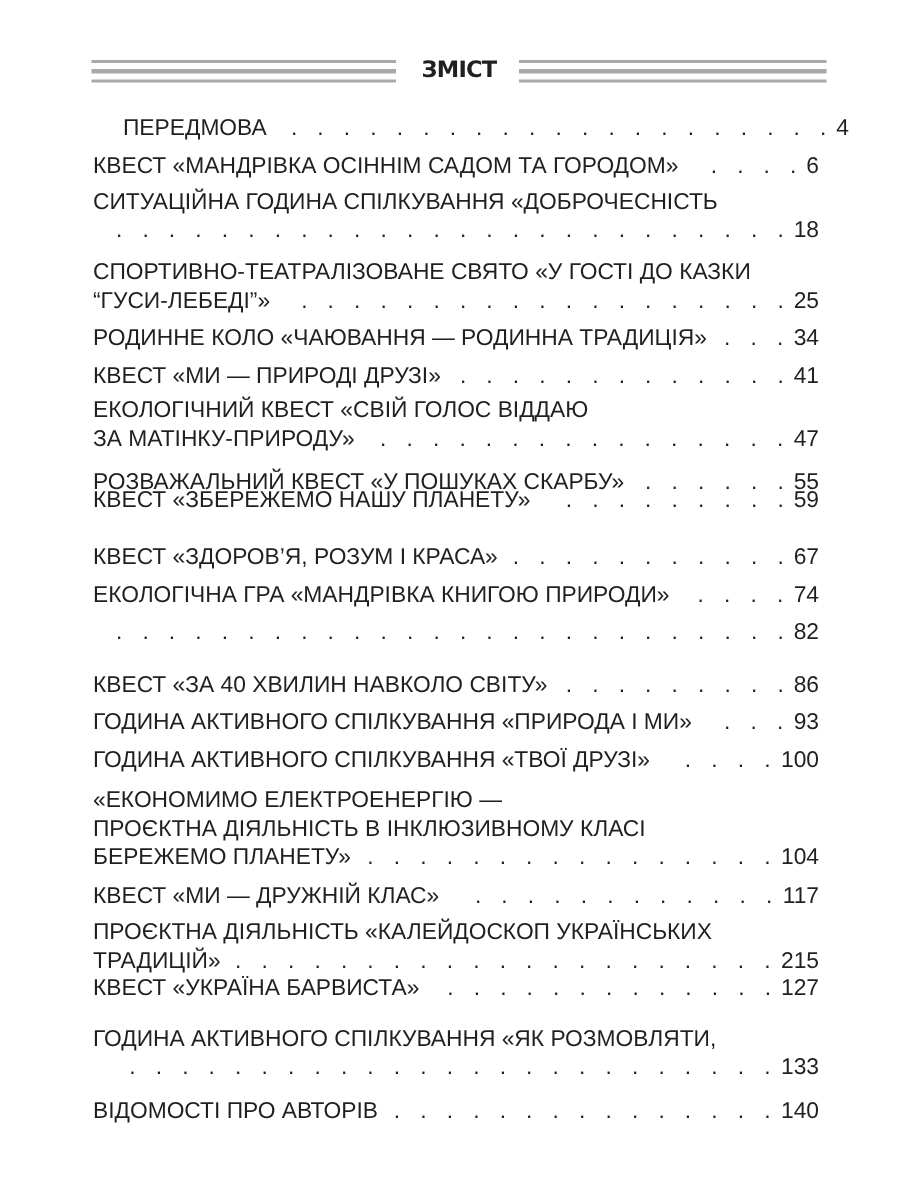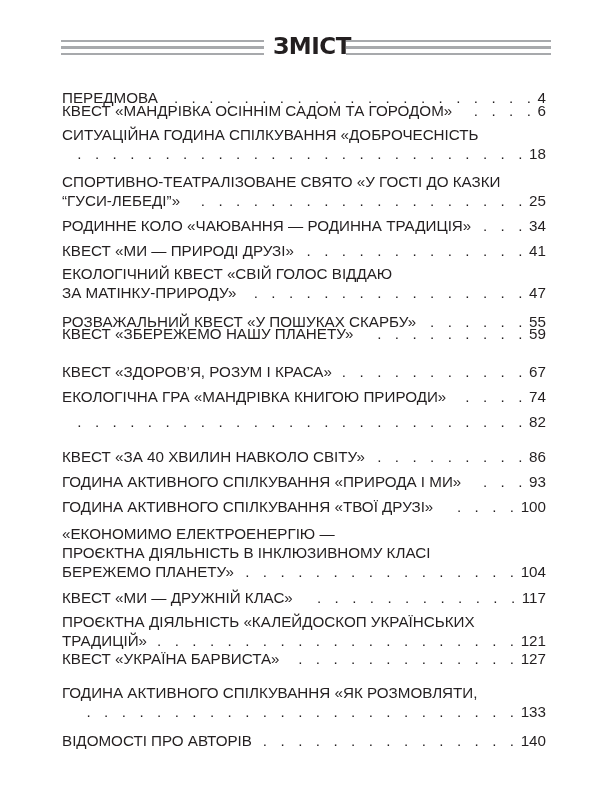--- a/index.html
+++ b/index.html
@@ -10,21 +10,21 @@
     .header { position: absolute; left: 61px; top: 36px; width: 490px; height: 22px; }
     .rule-group { position: absolute; top: 4px; height: 15px; }
     .rule-group.left { left: 0; width: 203px; }
     .rule-group.right { left: 285px; width: 205px; }
     .rule { position: absolute; left: 0; right: 0; background: #a7a9ac; }
     .rule.r1 { top: 0; height: 2px; }
     .rule.r2 { top: 6px; height: 3px; }
     .rule.r3 { top: 13px; height: 2px; }
     .title {
       position: absolute; left: 212px; top: -2px; width: 66px; text-align: center;
-      font-family: "DejaVu Sans", sans-serif; font-weight: bold; font-size: 23px; letter-spacing: -0.5px;
+      font-family: "DejaVu Sans", sans-serif; font-weight: bold; font-size: 15px; letter-spacing: -0.5px;
       color: #231f20; line-height: 24px;
     }
     .toc { position: absolute; left: 62px; top: 0; width: 484px; }
     .entry { position: absolute; left: 0; width: 484px; font-size: 15.2px; line-height: 19px; }
     .entry .line { display: block; white-space: nowrap; height: 19px; }
     .entry .last { display: flex; align-items: baseline; }
     .entry .last .t { white-space: nowrap; flex: 0 0 auto; }
     .entry .last .dots {
       flex: 1 1 auto; overflow: hidden; white-space: nowrap; margin: 0 2px 0 10px;
       letter-spacing: 4.6px; text-align: right; direction: rtl; color: #231f20;
@@ -42,21 +42,21 @@
   </div>
   <div class="title">ЗМІСТ</div>
   <div class="rule-group right">
     <div class="rule r1"></div>
     <div class="rule r2"></div>
     <div class="rule r3"></div>
   </div>
 </div>
 
 <div class="toc" id="toc">
-    <div class="entry" style="top: 88px;">
+    <div class="entry" style="top: 76px; margin-left: 20px;">
       <div class="line last">
         <span class="t">ПЕРЕДМОВА</span>
         <span class="dots">. . . . . . . . . . . . . . . . . . . . . . . . . . . . . . . . . . . . . . . . . . . . . . . . . . . . . . . . . . . . . . . . . . . . . . . . . . . . . . . . . . . . . . . . . . . . . . . . . . . . . . . . . . . . . . . . . . . . . . . . </span>
         <span class="pg">4</span>
       </div>
     </div>
     <div class="entry" style="top: 101px;">
       <div class="line last">
         <span class="t">КВЕСТ «МАНДРІВКА ОСІННІМ САДОМ ТА ГОРОДОМ»</span>
         <span class="dots">. . . . . . . . . . . . . . . . . . . . . . . . . . . . . . . . . . . . . . . . . . . . . . . . . . . . . . . . . . . . . . . . . . . . . . . . . . . . . . . . . . . . . . . . . . . . . . . . . . . . . . . . . . . . . . . . . . . . . . . . </span>
@@ -169,21 +169,21 @@
         <span class="t">КВЕСТ «МИ — ДРУЖНІЙ КЛАС»</span>
         <span class="dots">. . . . . . . . . . . . . . . . . . . . . . . . . . . . . . . . . . . . . . . . . . . . . . . . . . . . . . . . . . . . . . . . . . . . . . . . . . . . . . . . . . . . . . . . . . . . . . . . . . . . . . . . . . . . . . . . . . . . . . . . </span>
         <span class="pg">117</span>
       </div>
     </div>
     <div class="entry" style="top: 612px;">
       <span class="line">ПРОЄКТНА ДІЯЛЬНІСТЬ «КАЛЕЙДОСКОП УКРАЇНСЬКИХ</span>
       <div class="line last">
         <span class="t">ТРАДИЦІЙ»</span>
         <span class="dots">. . . . . . . . . . . . . . . . . . . . . . . . . . . . . . . . . . . . . . . . . . . . . . . . . . . . . . . . . . . . . . . . . . . . . . . . . . . . . . . . . . . . . . . . . . . . . . . . . . . . . . . . . . . . . . . . . . . . . . . . </span>
-        <span class="pg">121</span>
+        <span class="pg">215</span>
       </div>
     </div>
     <div class="entry" style="top: 649px;">
       <div class="line last">
         <span class="t">КВЕСТ «УКРАЇНА БАРВИСТА»</span>
         <span class="dots">. . . . . . . . . . . . . . . . . . . . . . . . . . . . . . . . . . . . . . . . . . . . . . . . . . . . . . . . . . . . . . . . . . . . . . . . . . . . . . . . . . . . . . . . . . . . . . . . . . . . . . . . . . . . . . . . . . . . . . . . </span>
         <span class="pg">127</span>
       </div>
     </div>
     <div class="entry" style="top: 683px;">

